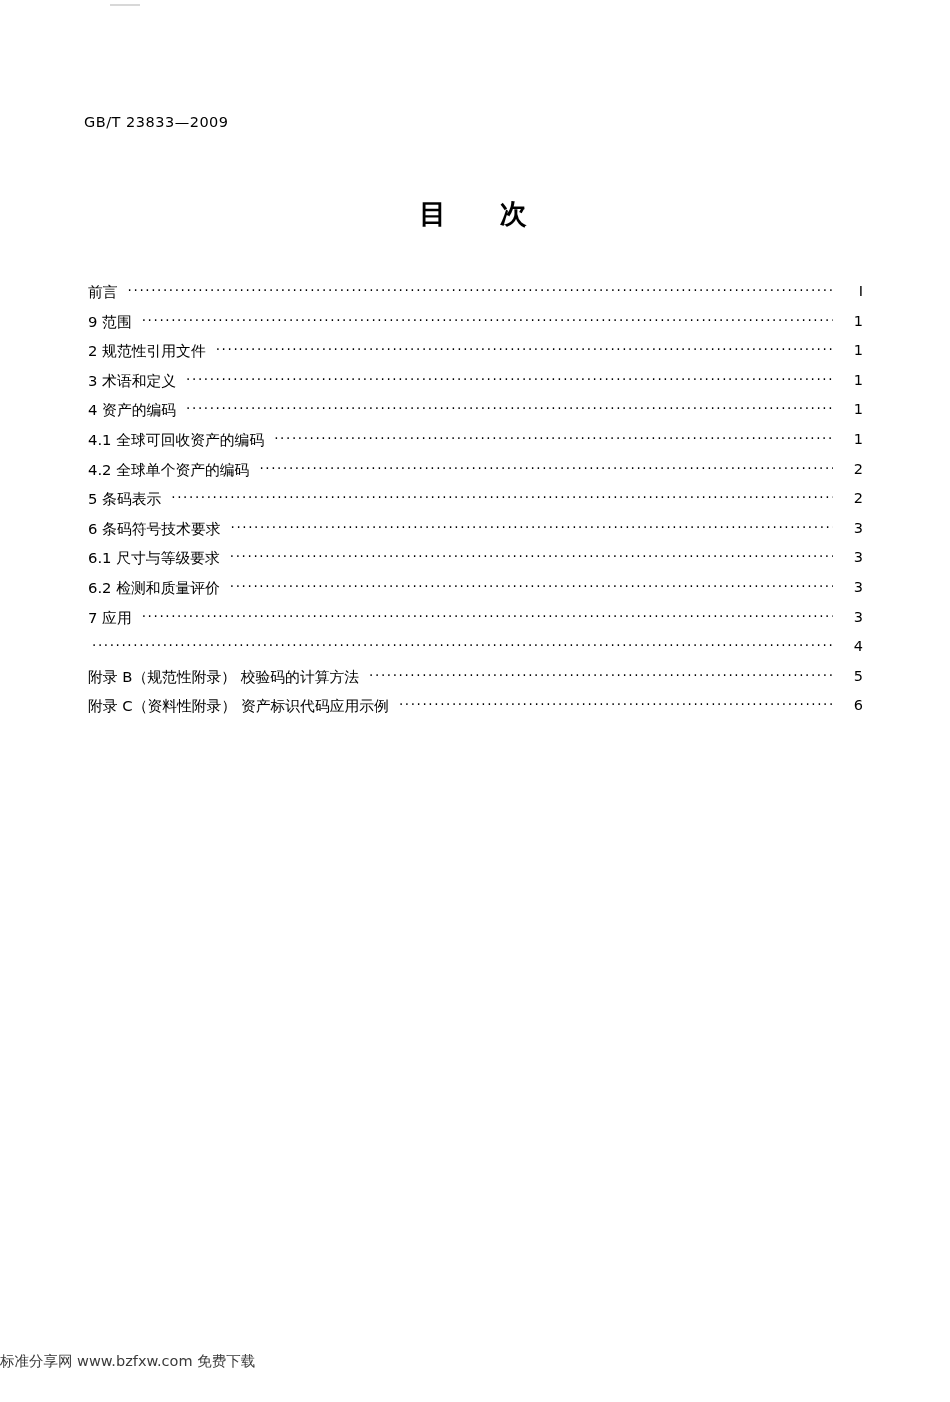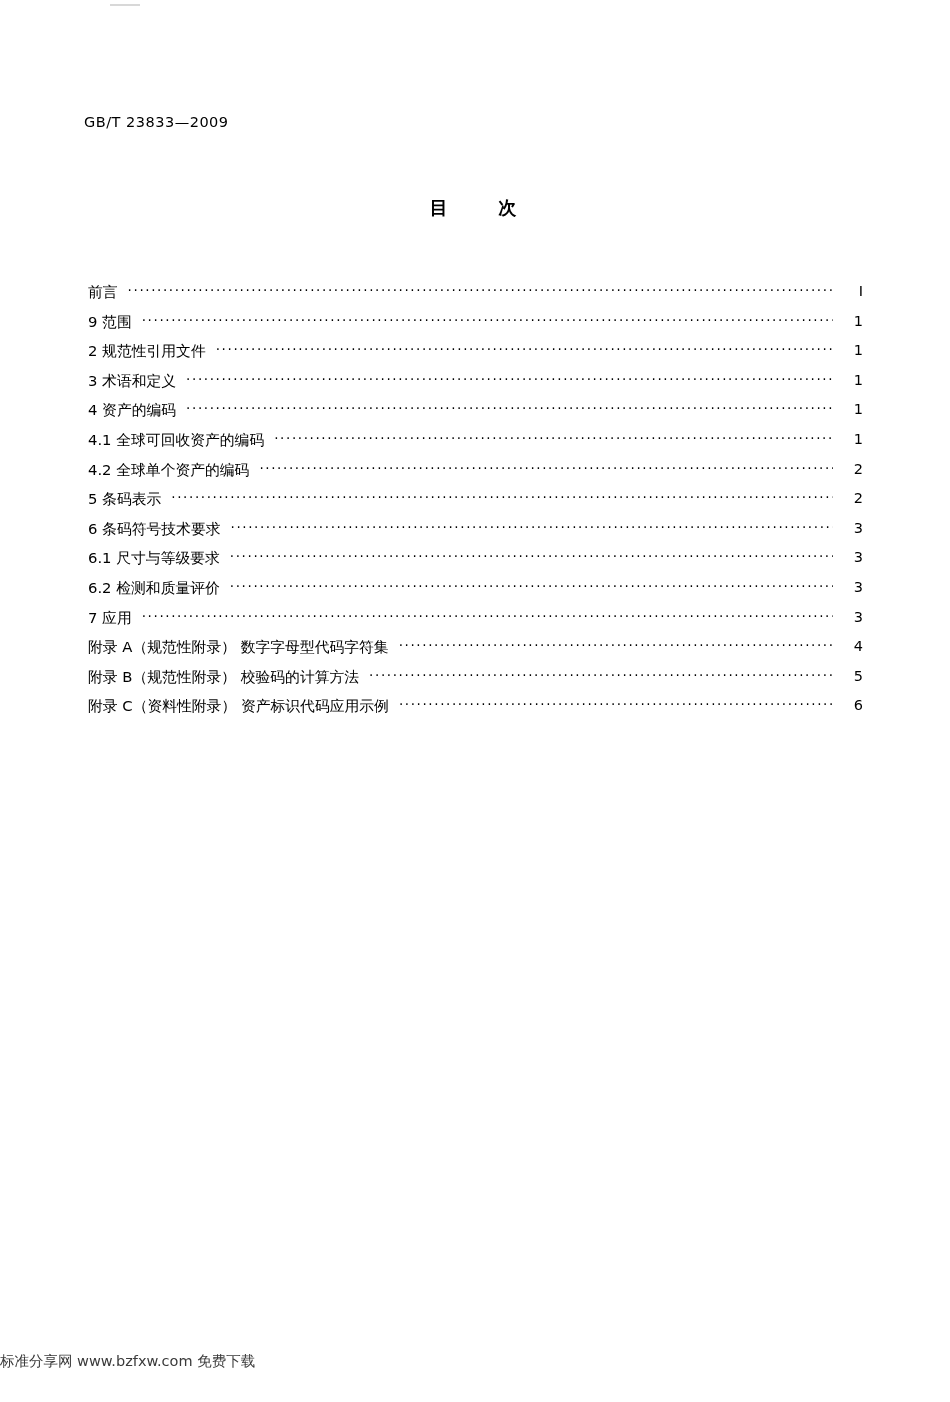--- a/index.html
+++ b/index.html
@@ -29,21 +29,21 @@
     white-space: nowrap;
   }
 
   
   .toc-title {
     position: absolute;
     left: 0;
     right: 4px;
     top: 196px;
     text-align: center;
-    font-size: 18px;
+    font-size: 27px;
     font-weight: bold;
     letter-spacing: 22px;
     text-indent: 22px;
   }
 
   
   .toc {
     position: absolute;
     left: 88px;
     top: 283px;
@@ -175,21 +175,20 @@
       <span class="toc-page">3</span>
     </div>
 
     <div class="toc-row">
       <span class="toc-label">7   应用</span>
       <span class="toc-dots">·······················································································································································································································</span>
       <span class="toc-page">3</span>
     </div>
 
     <div class="toc-row">
-      <span class="toc-label">附录 A（规范性附录）   数字字母型代码字符集</span>
       <span class="toc-dots">·······················································································································································································································</span>
       <span class="toc-page">4</span>
     </div>
 
     <div class="toc-row">
       <span class="toc-label">附录 B（规范性附录）   校验码的计算方法</span>
       <span class="toc-dots">·······················································································································································································································</span>
       <span class="toc-page">5</span>
     </div>
 

